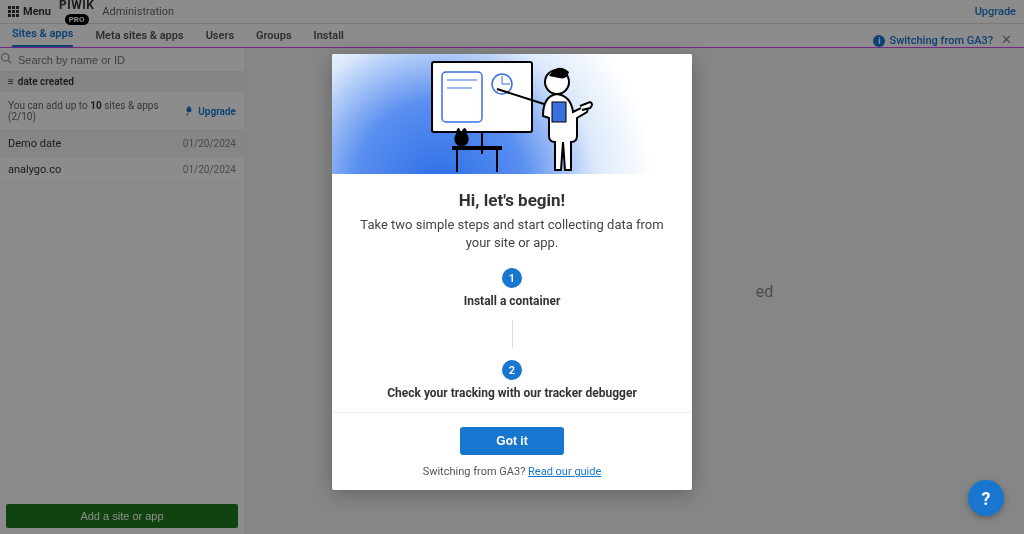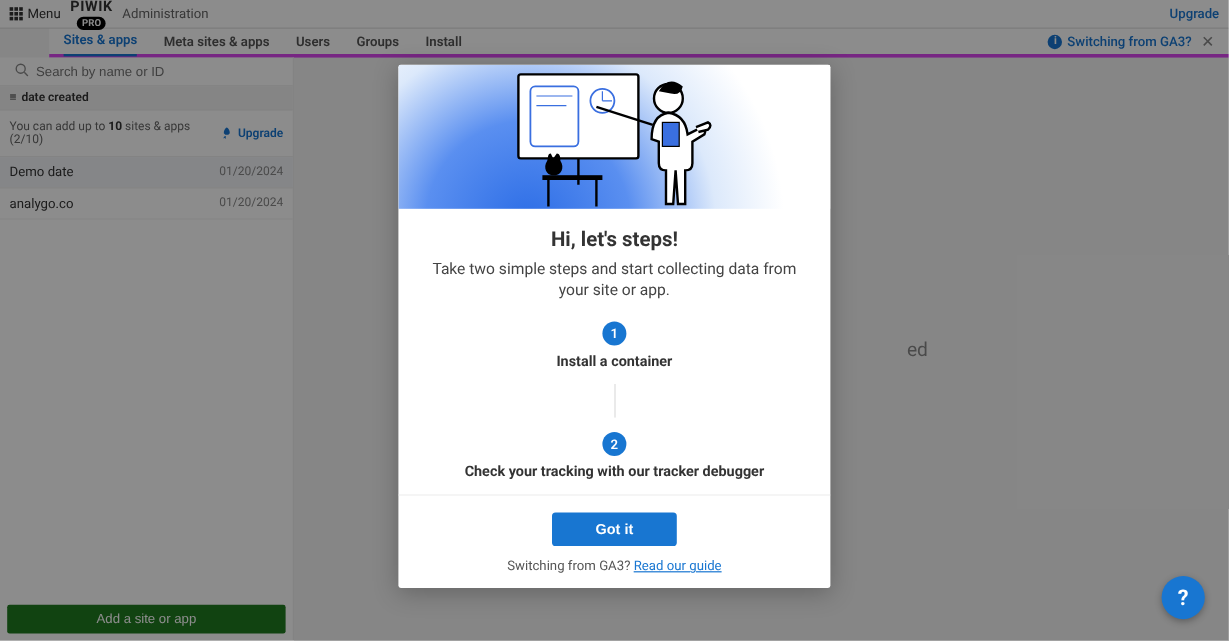--- a/index.html
+++ b/index.html
@@ -15,43 +15,43 @@
   }
   
   .topbar {
     height: 24px;
     background: #fff;
     border-bottom: 1px solid #ddd;
     display: flex;
     align-items: center;
     padding: 0 8px;
   }
-  .menu-btn { display: flex; align-items: center; gap: 4px; font-weight: 400; cursor: pointer; font-size: 11px; }
+  .menu-btn { display: flex; align-items: center; gap: 4px; font-weight: 700; cursor: pointer; font-size: 11px; }
   .menu-icon { display: inline-grid; grid-template-columns: repeat(3,3px); grid-template-rows: repeat(3,3px); gap:1px; }
   .menu-icon span { background:#333; width:3px; height:3px; }
   .brand { margin: 0 8px; display:flex; align-items:center; gap:2px;flex-direction:column; }
   .brand-piwik { font-weight:700; font-size:12px; letter-spacing:0.5px; }
   .brand-pro { background:#000; color:#fff; font-size:8px; font-weight:700; padding:1px 4px; border-radius:6px; }
   .admin-label { color:#666; font-size:11px; }
   .topbar .spacer { flex:1; }
   .upgrade-top { color:#1876D1; font-size:11px; font-weight:500; }
 
   
-  .tabs-row { display:flex; align-items:center; background:#fff; border-bottom:3px solid #d946ef; padding:0 12px; height:24px;margin-left:41px; }
+  .tabs-row { display:flex; align-items:flex-end; background:#fff; border-bottom:1px solid #d946ef; padding:0 12px; height:24px; }
   .tab { font-size:11px; font-weight:600; color:#555; padding:5px 0; margin-right:22px; cursor:pointer; }
   .tab.active { color:#1876D1; border-bottom:2px solid #1876D1; }
   .tabs-row .spacer { flex:1; }
   .switching-pill { display:flex; align-items:center; gap:4px; color:#1876D1; font-size:11px; font-weight:500; }
   .info-icon { width:12px; height:12px; border-radius:50%; background:#1876D1; color:#fff; font-size:9px; font-weight:700; display:flex; align-items:center; justify-content:center; }
   .close-x { color:#888; margin-left:8px; cursor:pointer; font-size:13px; }
 
   
   .body { display:flex; height:calc(534px - 48px); }
   .sidebar { width:245px; background:#fff; border-right:1px solid #eee; display:flex; flex-direction:column; }
-  .search-box { display:flex; align-items:center; border-bottom:1px solid #eee; padding:4px 12px; color:#888; gap:6px; }
+  .search-box { display:flex; align-items:center; border-bottom:1px solid #eee; padding:4px 0; color:#888; gap:6px; }
   .search-box input { border:none; outline:none; font-size:11px; flex:1; color:#555; background:transparent; }
   .search-icon svg { width:12px; height:12px; stroke:#888; fill:none; }
   .date-created { display:flex; align-items:center; gap:4px; background:#f3f3f3; padding:4px 8px; border-bottom:1px solid #eee; font-size:10px; font-weight:600; }
   .sort-icon { font-size:10px; }
 
   .limit-row { display:flex; align-items:center; padding:8px; border-bottom:1px solid #eee; font-size:10px; color:#666; }
   .limit-row b { color:#333; }
   .limit-row .spacer { flex:1; }
   .upgrade-side { display:flex; align-items:center; gap:4px; color:#1876D1; font-size:10px; font-weight:600; }
   .rocket-icon { width:10px; height:10px; }
@@ -212,21 +212,21 @@
       <path d="M147 22 q8 -14 20 -4 q-2 8 -10 6" fill="#000"></path>
       <path d="M155 40 q-14 2 -14 22 l6 2 l0 18 q0 6 6 6 l0 28 l6 0 l2 -28 l2 28 l6 0 l0 -28 q6 0 6 -6 l0 -18 l10 -6 q2 -4 -2 -6 l-12 6 q-2 -16 -16 -18 z" fill="#fff" stroke="#000" stroke-width="2"></path>
       <rect x="150" y="48" width="14" height="20" fill="#3A6FE0" stroke="#000" stroke-width="1"></rect>
 
       <line x1="142" y1="50" x2="95" y2="35" stroke="#000" stroke-width="2"></line>
 
       <path d="M178 52 l10 -4 q4 2 0 6 l-8 2" fill="#fff" stroke="#000" stroke-width="2"></path>
     </svg>
   </div>
   <div class="modal-body">
-    <div class="modal-title">Hi, let's steps!</div>
+    <div class="modal-title">Hi, let's begin!</div>
     <div class="modal-sub">Take two simple steps and start collecting data from your site or app.</div>
 
     <div class="step-badge">1</div>
     <div class="step-label">Install a container</div>
     <div class="step-line"></div>
     <div class="step-badge">2</div>
     <div class="step-label" style="margin-bottom:8px;">Check your tracking with our tracker debugger</div>
   </div>
   <div class="modal-footer">
     <button class="gotit-btn">Got it</button>

